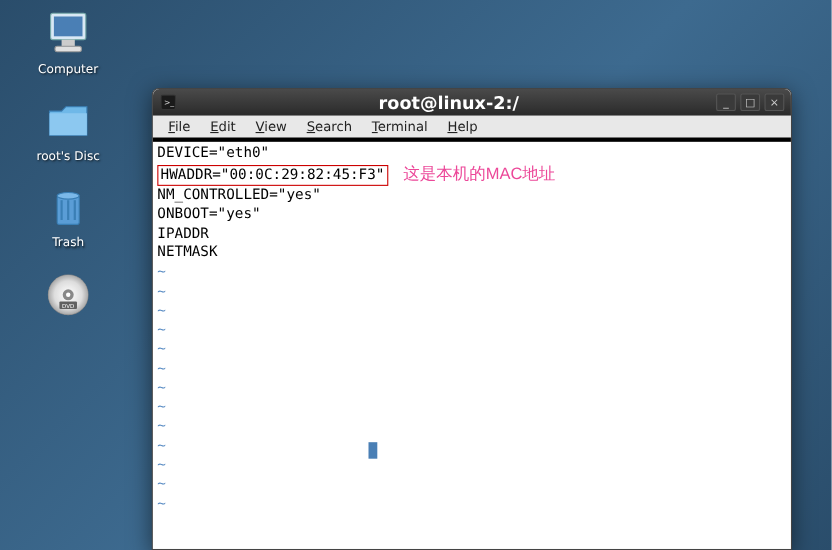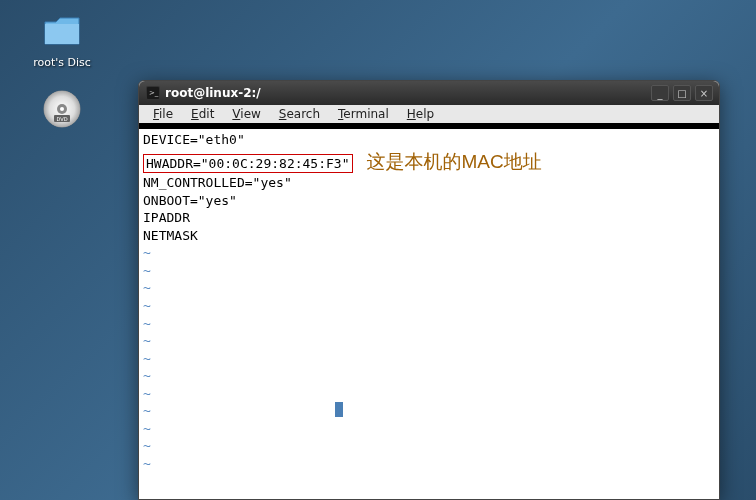--- a/index.html
+++ b/index.html
@@ -41,85 +41,108 @@
       border-radius: 6px 6px 0 0;
       display: flex; align-items: center;
       padding: 0 6px; position: relative;
     }
     .titlebar-icon {
       width: 16px; height: 16px;
       display: flex; align-items: center; justify-content: center;
       margin-right: 4px;
     }
     .titlebar-title {
-      flex: 1; text-align: left;
-      color: #fff; font-size: 12px; font-weight: bold;
+      flex: 1; text-align: center;
+      color: #fff; font-size: 16px; font-weight: bold;
     }
     .window-controls { display: flex; gap: 4px; }
     .window-control {
       width: 18px; height: 16px;
       background: #3a3a3a; border: 1px solid #555;
       border-radius: 2px; display: flex;
       align-items: center; justify-content: center;
       color: #ccc; font-size: 10px; cursor: pointer;
     }
     .menubar {
       height: 24px; background: #e8e8e8;
-      border-bottom: 6px solid #000000;
+      border-bottom: 4px solid #000000;
       display: flex; align-items: center;
       padding: 0 6px; gap: 2px;
     }
     .menu-item {
       padding: 2px 8px; font-size: 12px;
       color: #222; cursor: pointer;
     }
     .menu-item .accel { text-decoration: underline; }
     .terminal-content {
       flex: 1; background: #fff; padding: 2px 4px;
       font-family: "DejaVu Sans Mono", monospace;
       font-size: 13px; line-height: 1.35;
       position: relative; overflow: hidden;
     }
     .term-line { white-space: pre; color: #000; }
     .boxed {
       border: 1px solid #c00; display: inline-block;
       padding: 0 2px; margin: -1px 0;
     }
     .annotation {
-      color: #a16207; font-family: sans-serif;
-      font-size: 19px; margin-left: 14px;
+      color: #ec4899; font-family: sans-serif;
+      font-size: 15px; margin-left: 14px;
     }
     .tilde { color: #5a8cc4; }
     .cursor-block {
       display: inline-block; width: 8px; height: 15px;
       background: #4a7fb5; vertical-align: middle;
     }
     .text-cursor {
       display: inline-block; background: #000; color: #fff;
       padding: 0 1px;
     }
     .editor-cursor {
       position: absolute; left: 196px; top: 273px;
     }
   </style>
 </head>
 <body>
 
 <div class="desktop-icons">
+  <div class="desktop-icon">
+    <div class="icon-graphic">
+      <svg width="44" height="44" viewBox="0 0 44 44">
+        <rect x="6" y="4" width="32" height="24" rx="2" fill="#d8e8f5" stroke="#7aa" stroke-width="1"></rect>
+        <rect x="9" y="7" width="26" height="18" fill="#4a7fb5"></rect>
+        <rect x="16" y="28" width="12" height="6" fill="#ccc"></rect>
+        <rect x="10" y="34" width="24" height="5" rx="2" fill="#e0e0e0" stroke="#999"></rect>
+      </svg>
+    </div>
+    <div class="desktop-icon-label">Computer</div>
+  </div>
 
   <div class="desktop-icon">
     <div class="icon-graphic">
       <svg width="44" height="44" viewBox="0 0 44 44">
         <path d="M5 14 L16 14 L20 10 L39 10 L39 36 L5 36 Z" fill="#6fb8e8" stroke="#3a7fb5" stroke-width="1"></path>
         <path d="M5 16 L39 16 L39 36 L5 36 Z" fill="#8cc8f0"></path>
       </svg>
     </div>
     <div class="desktop-icon-label">root's Disc</div>
   </div>
 
+  <div class="desktop-icon">
+    <div class="icon-graphic">
+      <svg width="44" height="44" viewBox="0 0 44 44">
+        <rect x="12" y="12" width="20" height="26" rx="2" fill="#5a9dd6" stroke="#3a7fb5"></rect>
+        <ellipse cx="22" cy="12" rx="10" ry="3" fill="#7bb8e8" stroke="#3a7fb5"></ellipse>
+        <rect x="15" y="16" width="2" height="18" fill="#3a7fb5"></rect>
+        <rect x="21" y="16" width="2" height="18" fill="#3a7fb5"></rect>
+        <rect x="27" y="16" width="2" height="18" fill="#3a7fb5"></rect>
+      </svg>
+    </div>
+    <div class="desktop-icon-label">Trash</div>
+  </div>
 
   <div class="desktop-icon">
     <div class="icon-graphic">
       <svg width="44" height="44" viewBox="0 0 44 44">
         <circle cx="22" cy="22" r="18" fill="#e8e8e8" stroke="#888"></circle>
         <circle cx="22" cy="22" r="18" fill="url(#g)"></circle>
         <defs>
             <radialGradient id="g">
               <stop offset="0%" stop-color="#fff"></stop>
               <stop offset="70%" stop-color="#ddd"></stop>

